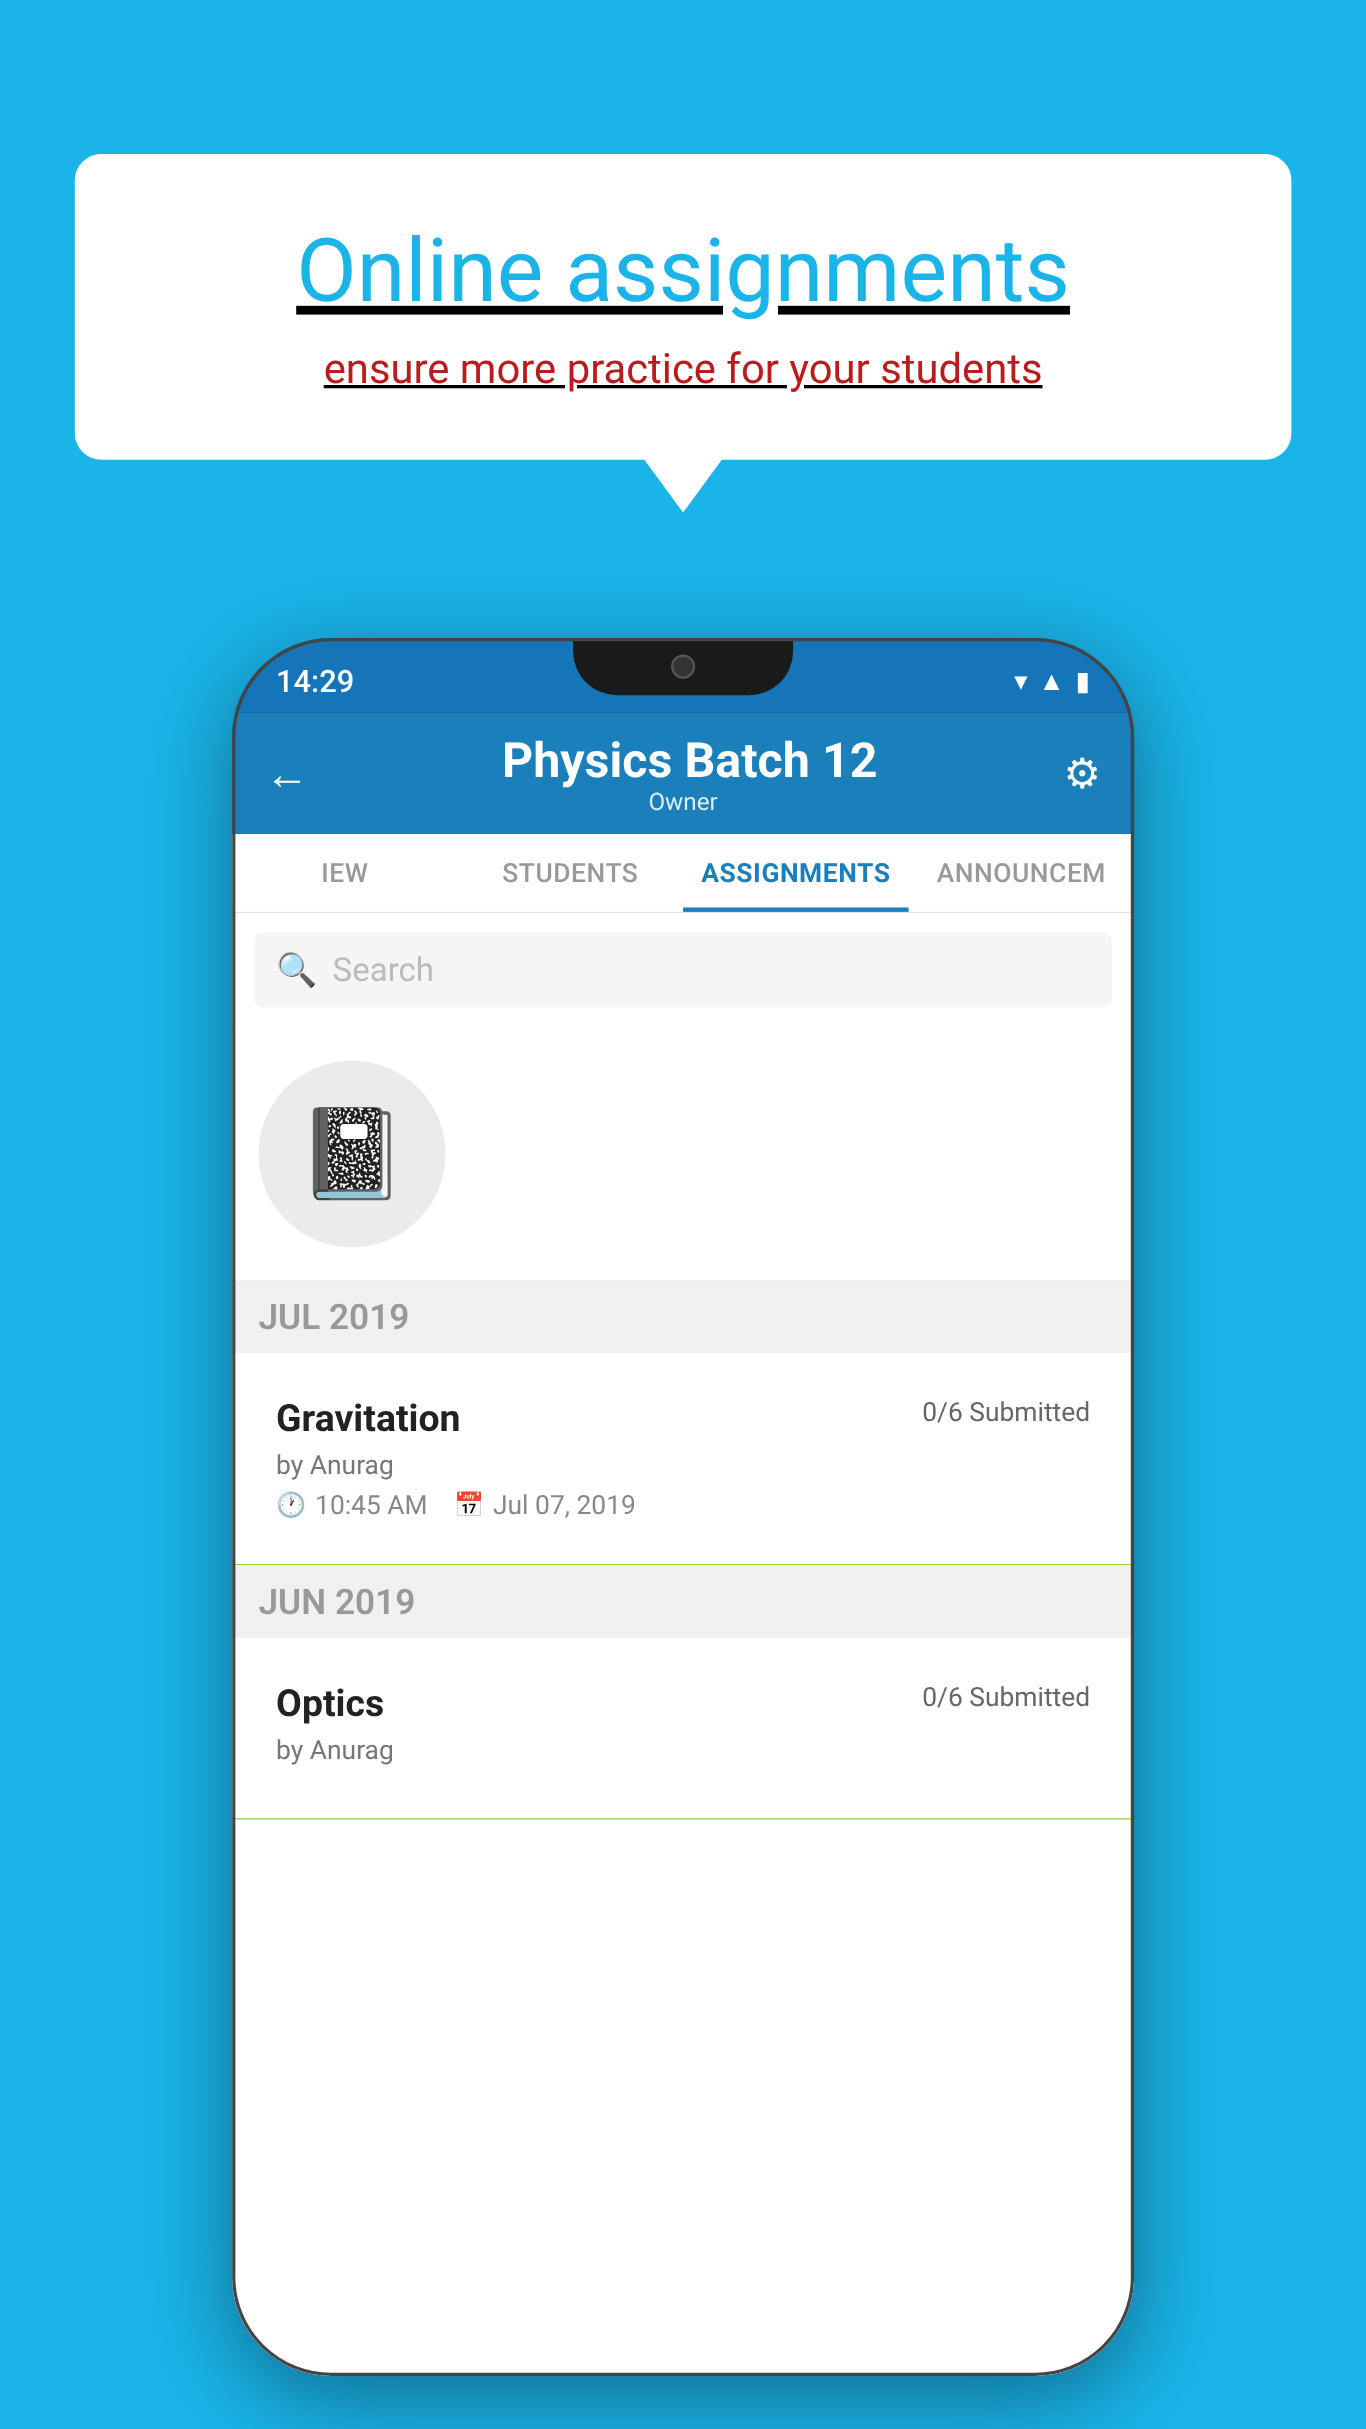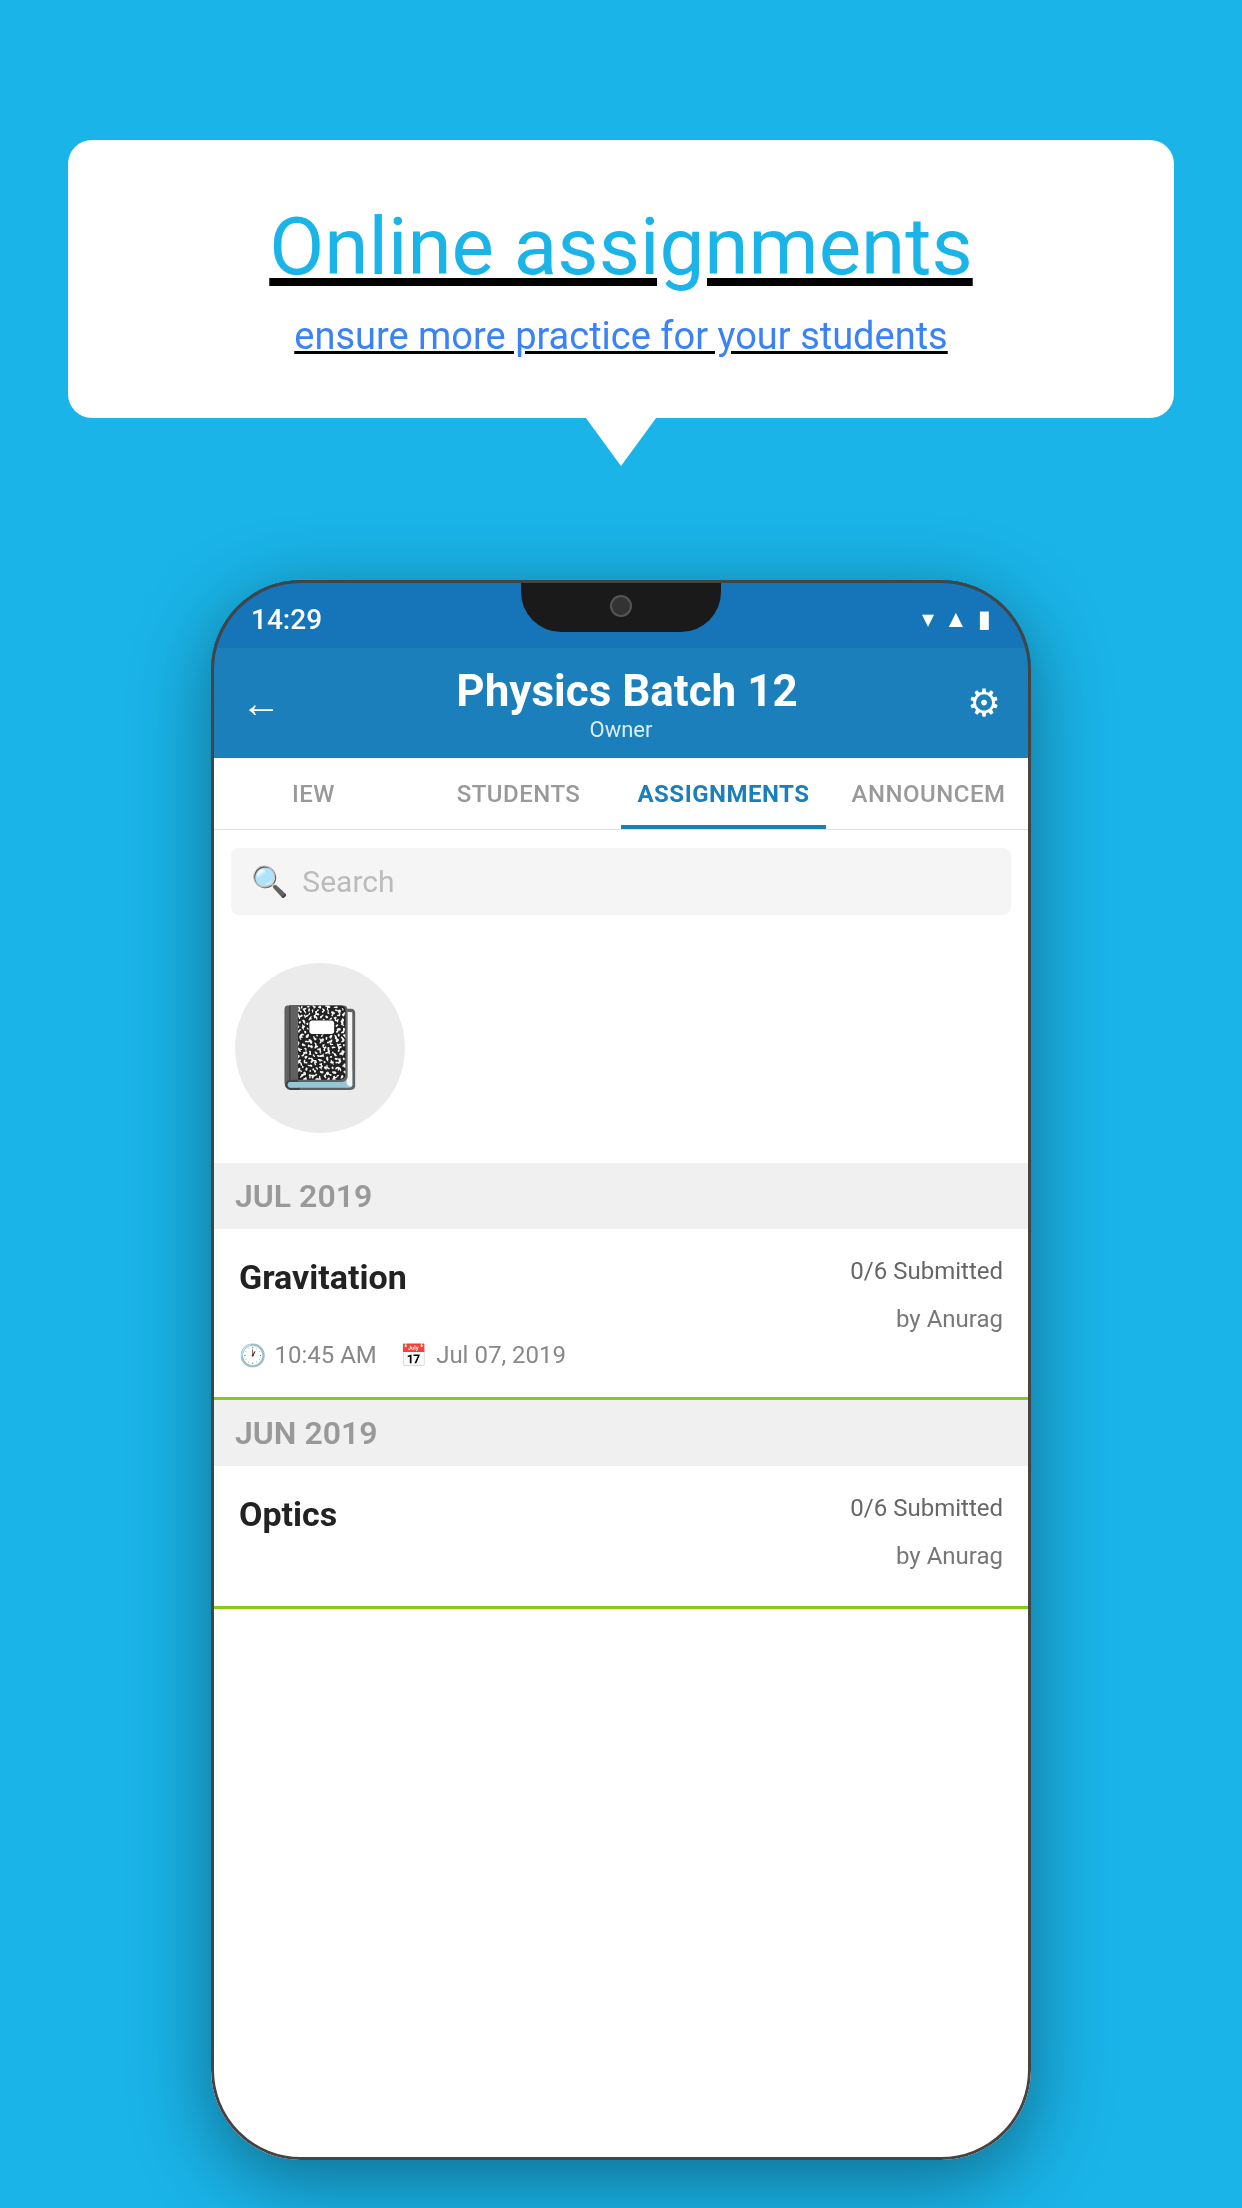--- a/index.html
+++ b/index.html
@@ -45,21 +45,21 @@
     }
 
     .speech-bubble-title {
       color: #1ab4e8;
       font-size: 80px;
       font-weight: 400;
       margin-bottom: 20px;
     }
 
     .speech-bubble-subtitle {
-      color: #3b82f6;
+      color: #b91c1c;
       font-size: 38px;
       font-weight: 400;
     }
 
     
     .phone-container {
       position: absolute;
       top: 580px;
       left: 50%;
       transform: translateX(-50%);
@@ -314,23 +314,22 @@
       background: #f0f0f0;
       padding: 14px 24px;
       color: #999;
       font-size: 32px;
       font-weight: 600;
     }
 
     
     .assignment-item {
       background: white;
-      padding: 28px;
-      border-bottom: 3px solid #84cc16;
-      text-align: right;
+      padding: 40px;
+      border-bottom: 1px solid #84cc16;
     }
 
     .assignment-row-top {
       display: flex;
       justify-content: space-between;
       align-items: flex-start;
       margin-bottom: 8px;
     }
 
     .assignment-title {

